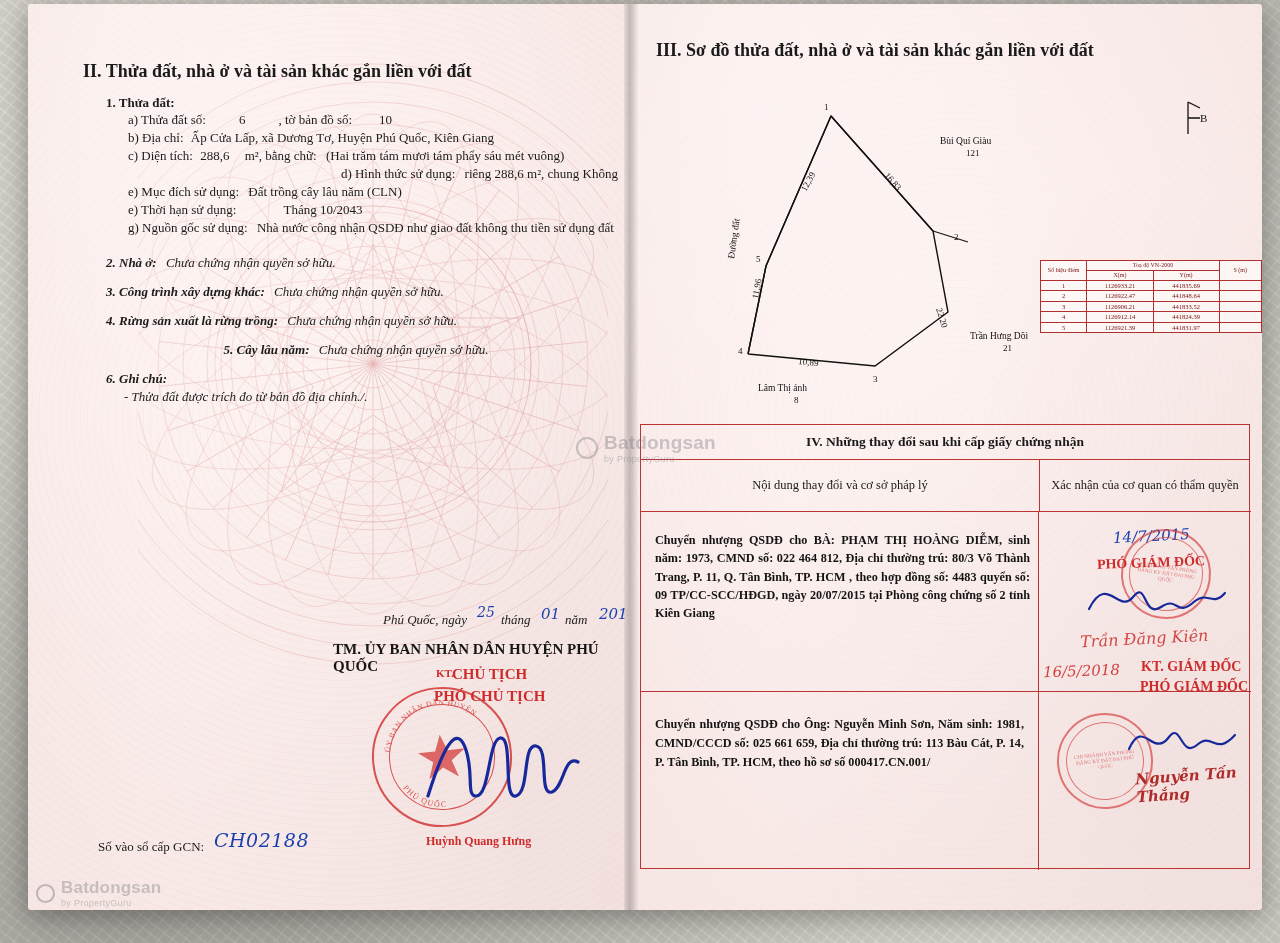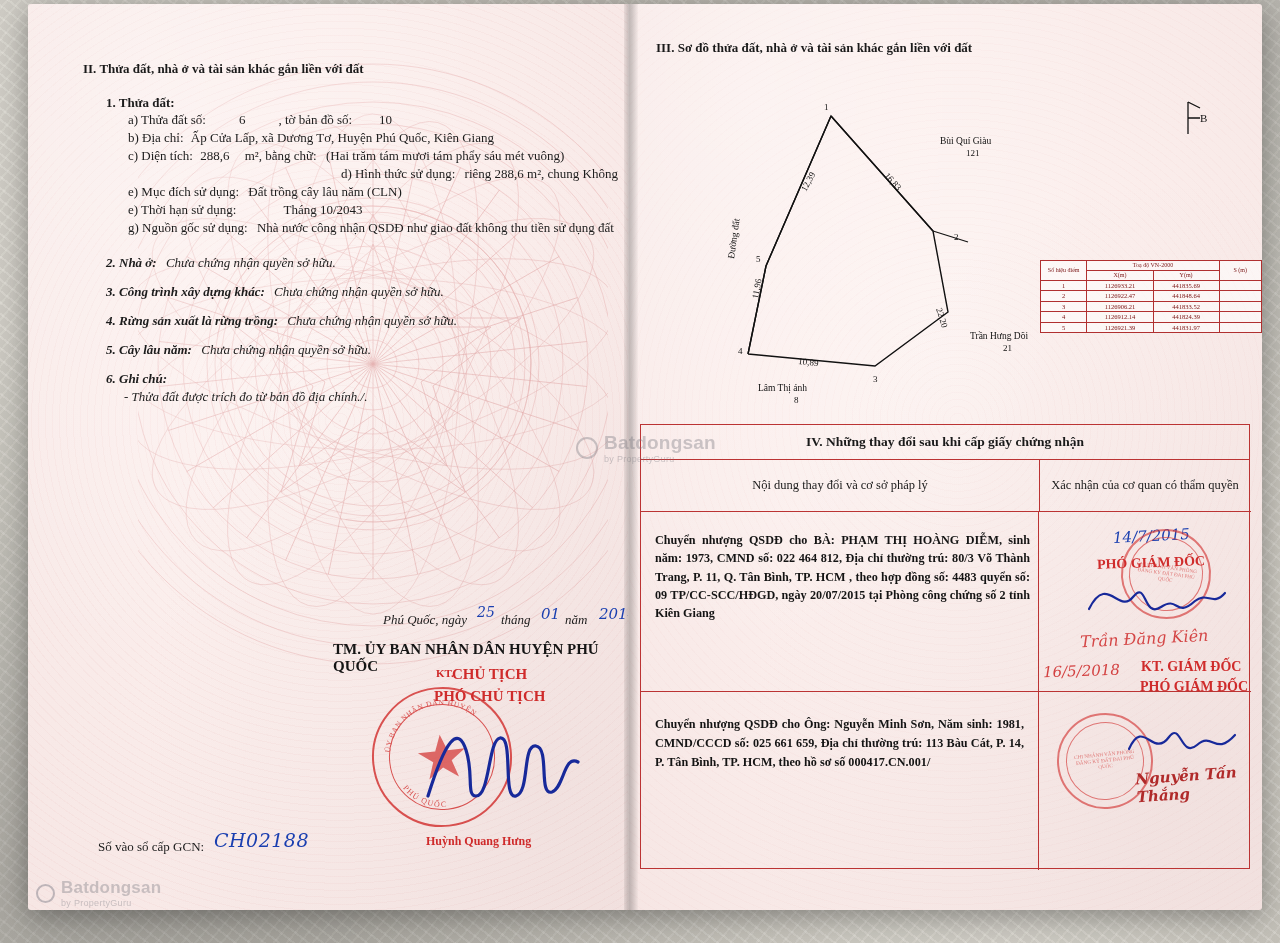--- a/index.html
+++ b/index.html
@@ -60,21 +60,21 @@
     opacity:.5;pointer-events:none;
   }
   .paper-noise{
     position:absolute;inset:0;pointer-events:none;
     background:
       radial-gradient(ellipse at 20% 10%, rgba(255,255,255,.35), rgba(255,255,255,0) 50%),
       radial-gradient(ellipse at 85% 85%, rgba(180,150,150,.10), rgba(255,255,255,0) 55%);
   }
 
   
-  .sec-title{font-weight:bold;font-size:13px;color:#1a1a1a;}
+  .sec-title{font-weight:bold;font-size:18px;color:#1a1a1a;}
   .txt{font-size:13px;color:#1c1c1c;line-height:1.5;}
   .ital{font-style:italic;}
   .b{font-weight:bold;}
 
   #left-content{position:absolute;left:0;top:0;width:600px;height:906px;z-index:3;}
   .l-block{position:absolute;}
 
   
   #right-content{position:absolute;left:0;top:0;width:634px;height:906px;z-index:3;}
 
@@ -261,21 +261,21 @@
         <span class="ital" style="margin-left:6px;">Chưa chứng nhận quyền sở hữu.</span>
       </div>
       <div class="l-block txt" style="left:78px;top:278px;width:500px;">
         <span class="b ital">3. Công trình xây dựng khác:</span>
         <span class="ital" style="margin-left:6px;">Chưa chứng nhận quyền sở hữu.</span>
       </div>
       <div class="l-block txt" style="left:78px;top:307px;width:500px;">
         <span class="b ital">4. Rừng sản xuất là rừng trồng:</span>
         <span class="ital" style="margin-left:6px;">Chưa chứng nhận quyền sở hữu.</span>
       </div>
-      <div class="l-block txt" style="left:78px;top:336px;width:500px;">
+      <div class="l-block txt" style="left:78px;top:336px;width:500px;text-align:center;">
         <span class="b ital">5. Cây lâu năm:</span>
         <span class="ital" style="margin-left:6px;">Chưa chứng nhận quyền sở hữu.</span>
       </div>
 
       <div class="l-block txt b ital" style="left:78px;top:365px;">6. Ghi chú:</div>
       <div class="l-block txt ital" style="left:96px;top:383px;width:480px;">- Thửa đất được trích đo từ bản đồ địa chính./.</div>
 
       <div class="l-block txt ital" style="left:355px;top:606px;">Phú Quốc, ngày</div>
       <div class="l-block handwrite blue-ink" style="left:449px;top:600px;font-size:14px;">25</div>
       <div class="l-block txt ital" style="left:473px;top:606px;">tháng</div>

